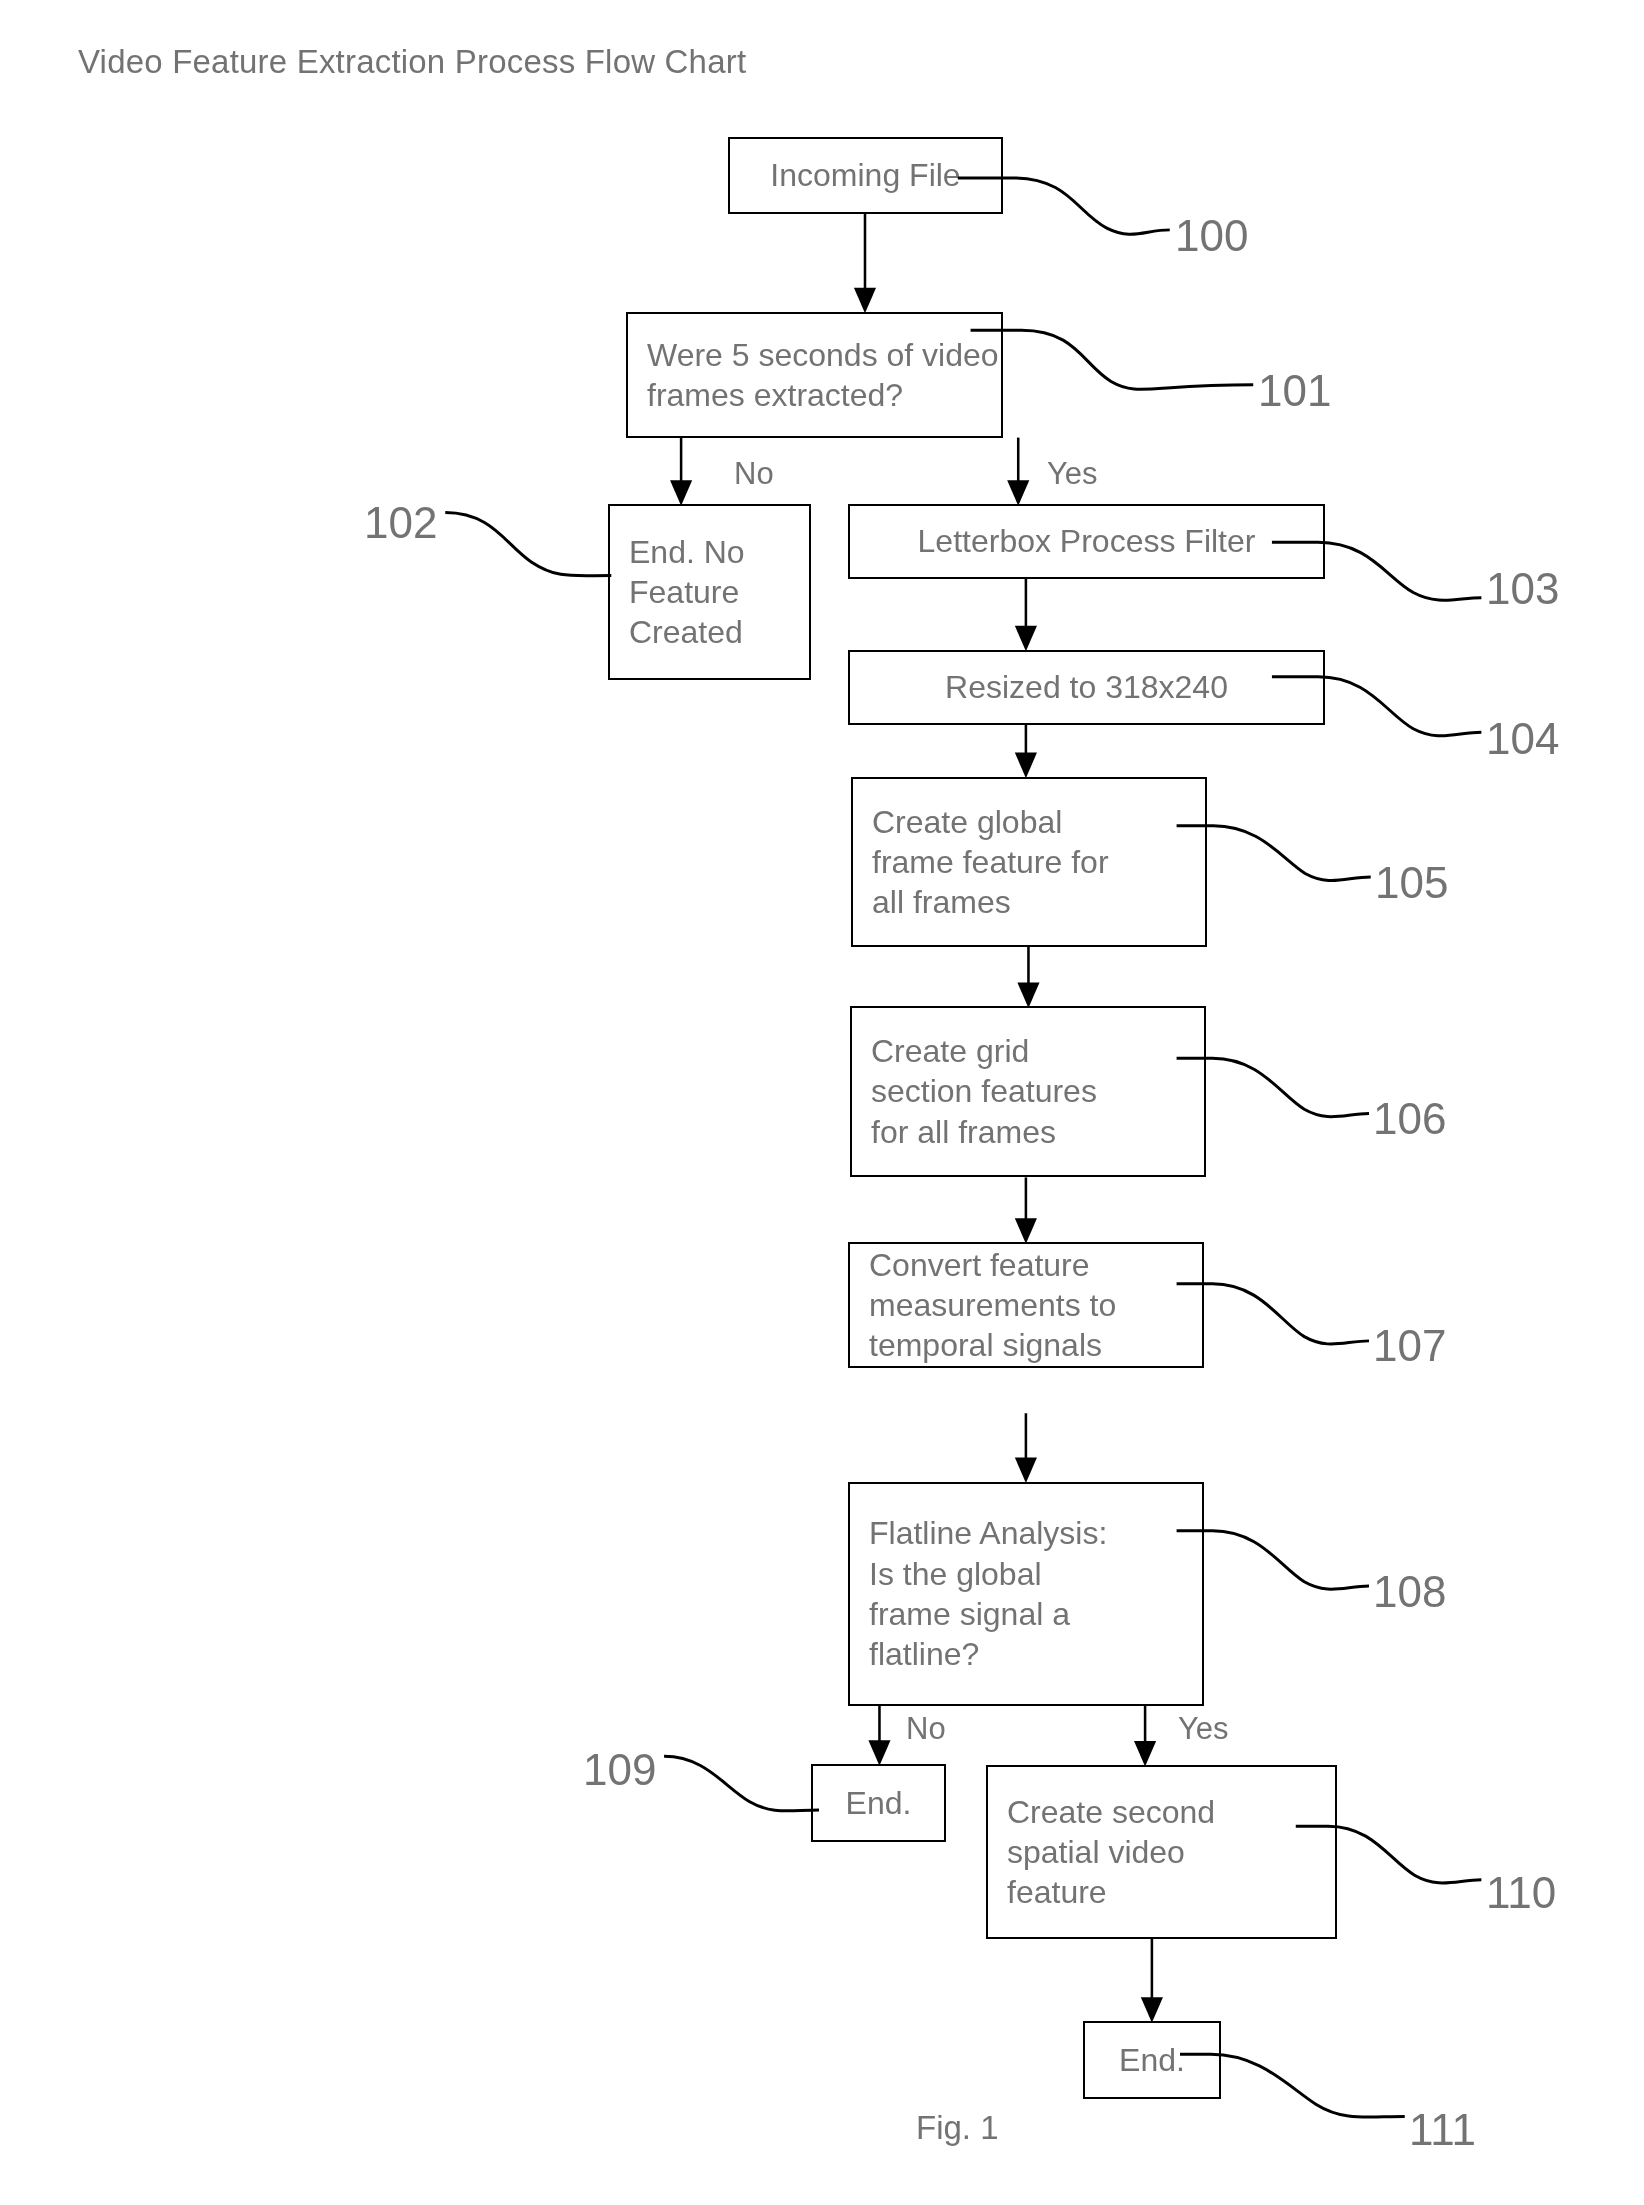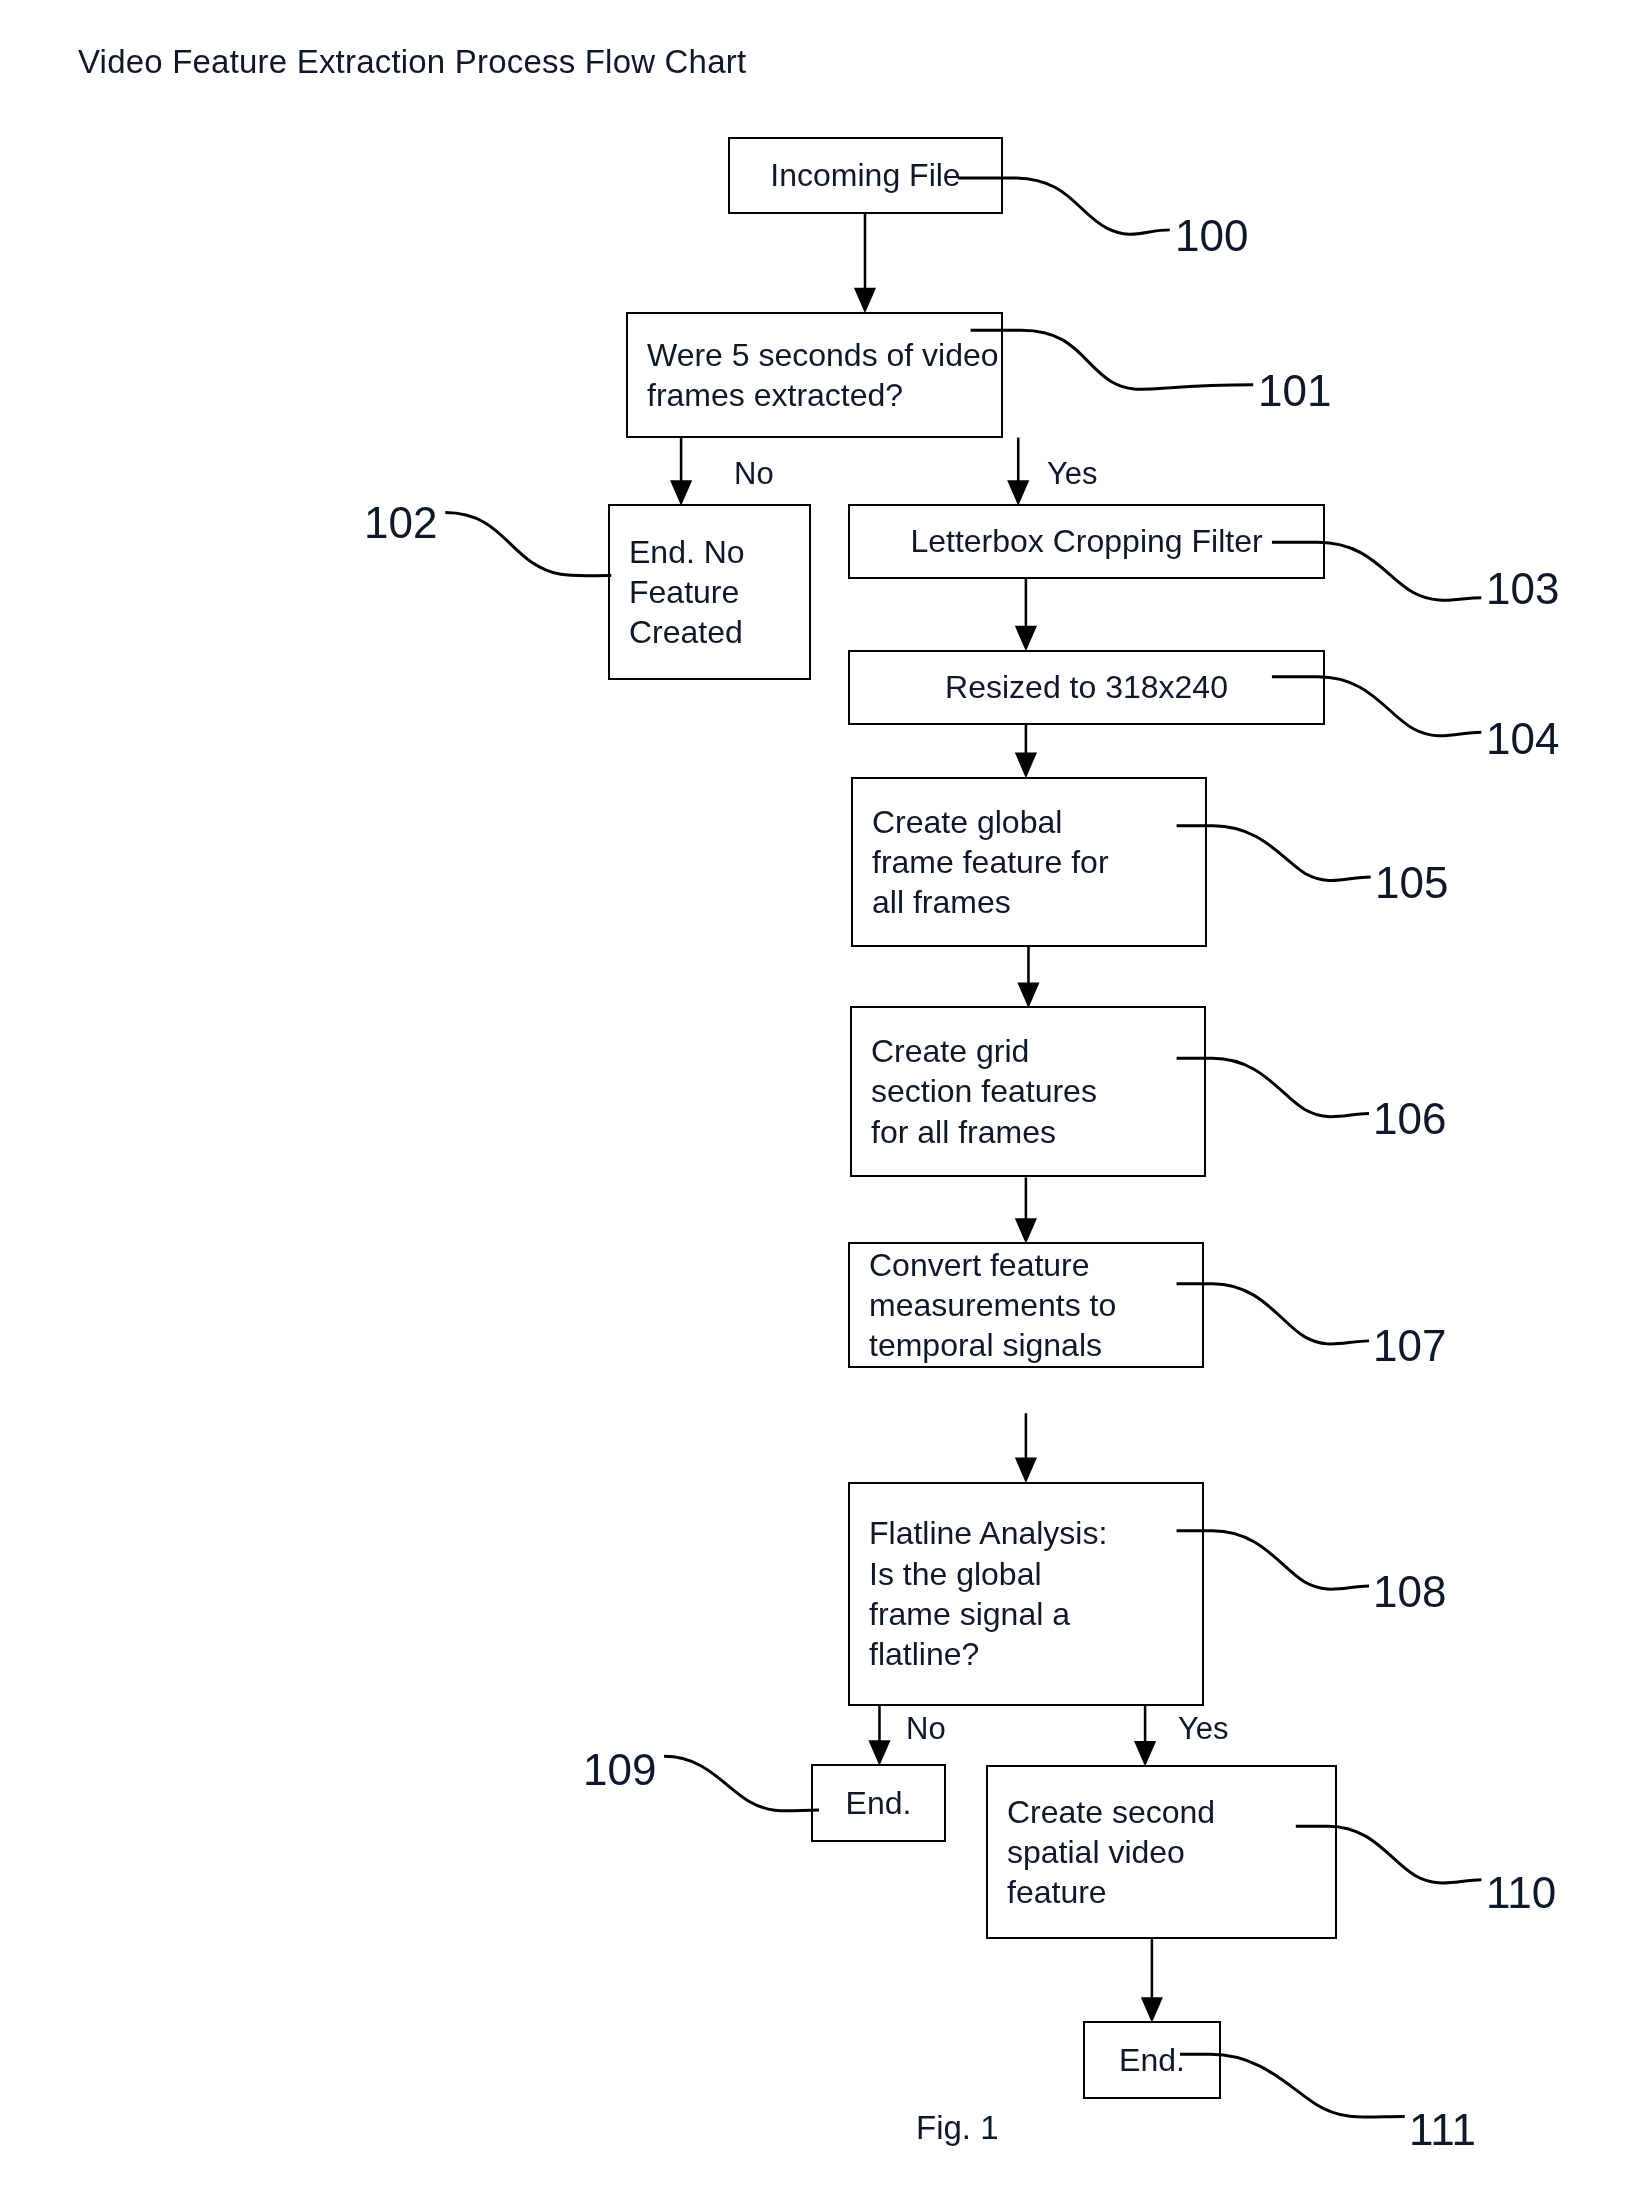--- a/index.html
+++ b/index.html
@@ -6,21 +6,21 @@
     margin: 0;
     padding: 0;
     background: #ffffff;
   }
   #page {
     position: relative;
     width: 1644px;
     height: 2205px;
     background: #ffffff;
     font-family: "Liberation Sans", sans-serif;
-    color: #0f172a;
+    color: #737373;
     overflow: hidden;
   }
   #title {
     position: absolute;
     left: 78px;
     top: 43px;
     font-size: 33px;
     letter-spacing: 0.2px;
     white-space: nowrap;
   }
@@ -107,21 +107,21 @@
 frames extracted?</span>
   </div>
 
   <div class="node left" style="left:608px; top:504px; width:203px; height:176px;">
     <span class="txt">End. No
 Feature
 Created</span>
   </div>
 
   <div class="node center" style="left:848px; top:504px; width:477px; height:75px;">
-    <span class="txt">Letterbox Cropping Filter</span>
+    <span class="txt">Letterbox Process Filter</span>
   </div>
 
   <div class="node center" style="left:848px; top:650px; width:477px; height:75px;">
     <span class="txt">Resized to 318x240</span>
   </div>
 
   <div class="node left" style="left:850px; top:1006px; width:356px; height:171px;">
     <span class="txt">Create grid
 section features
 for all frames</span>

